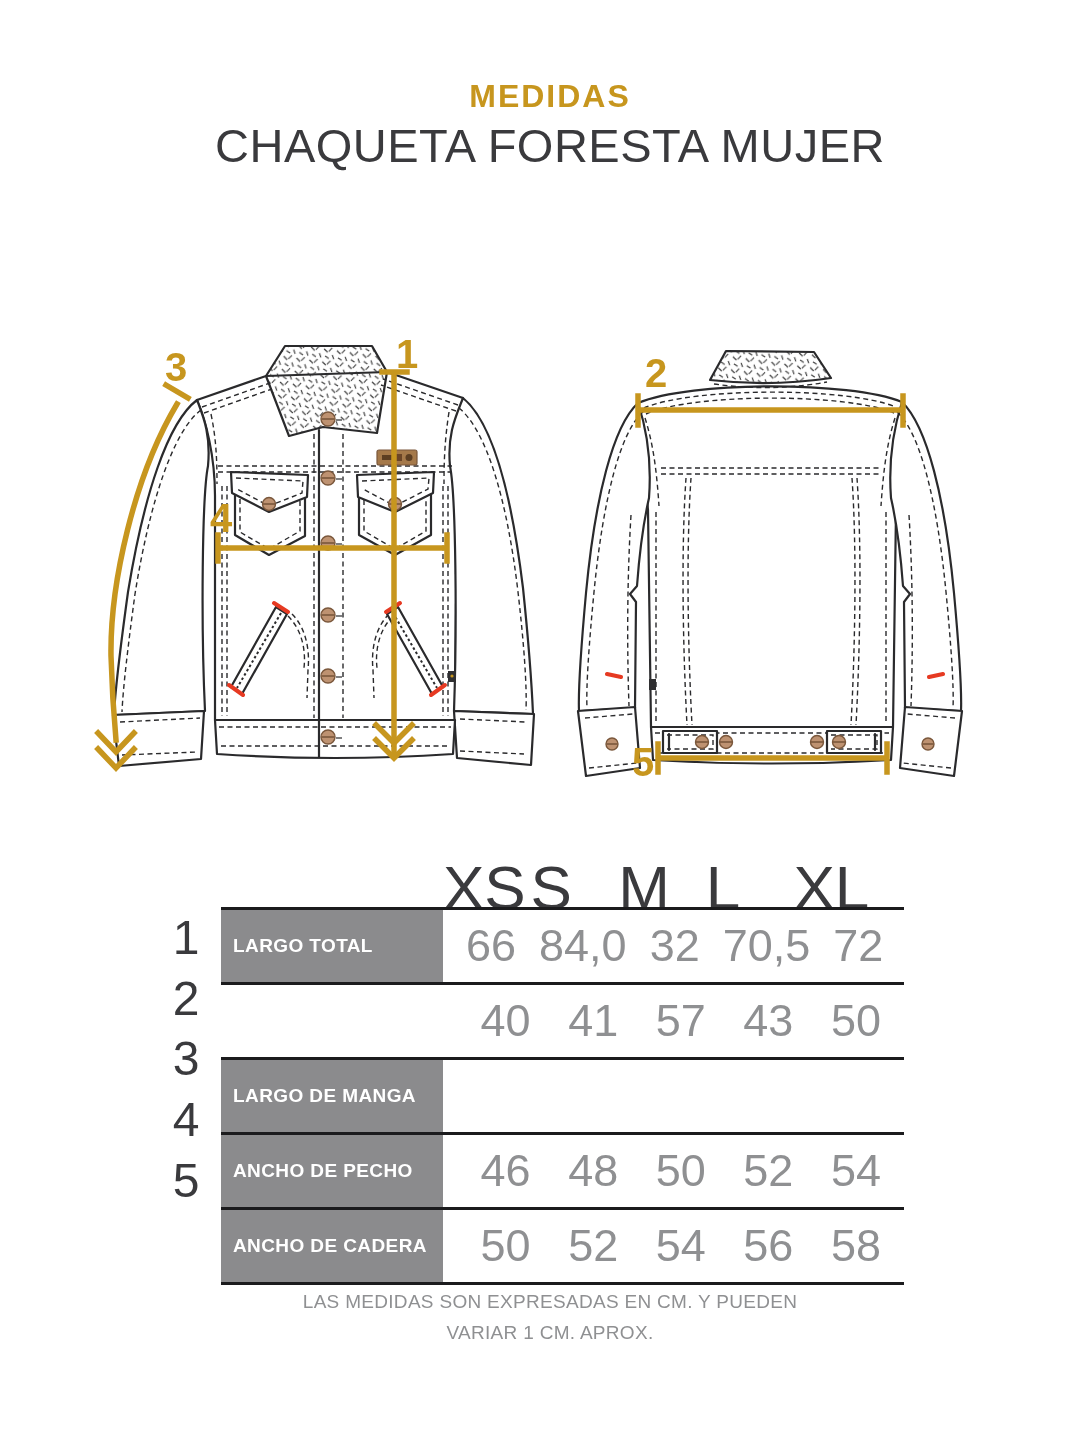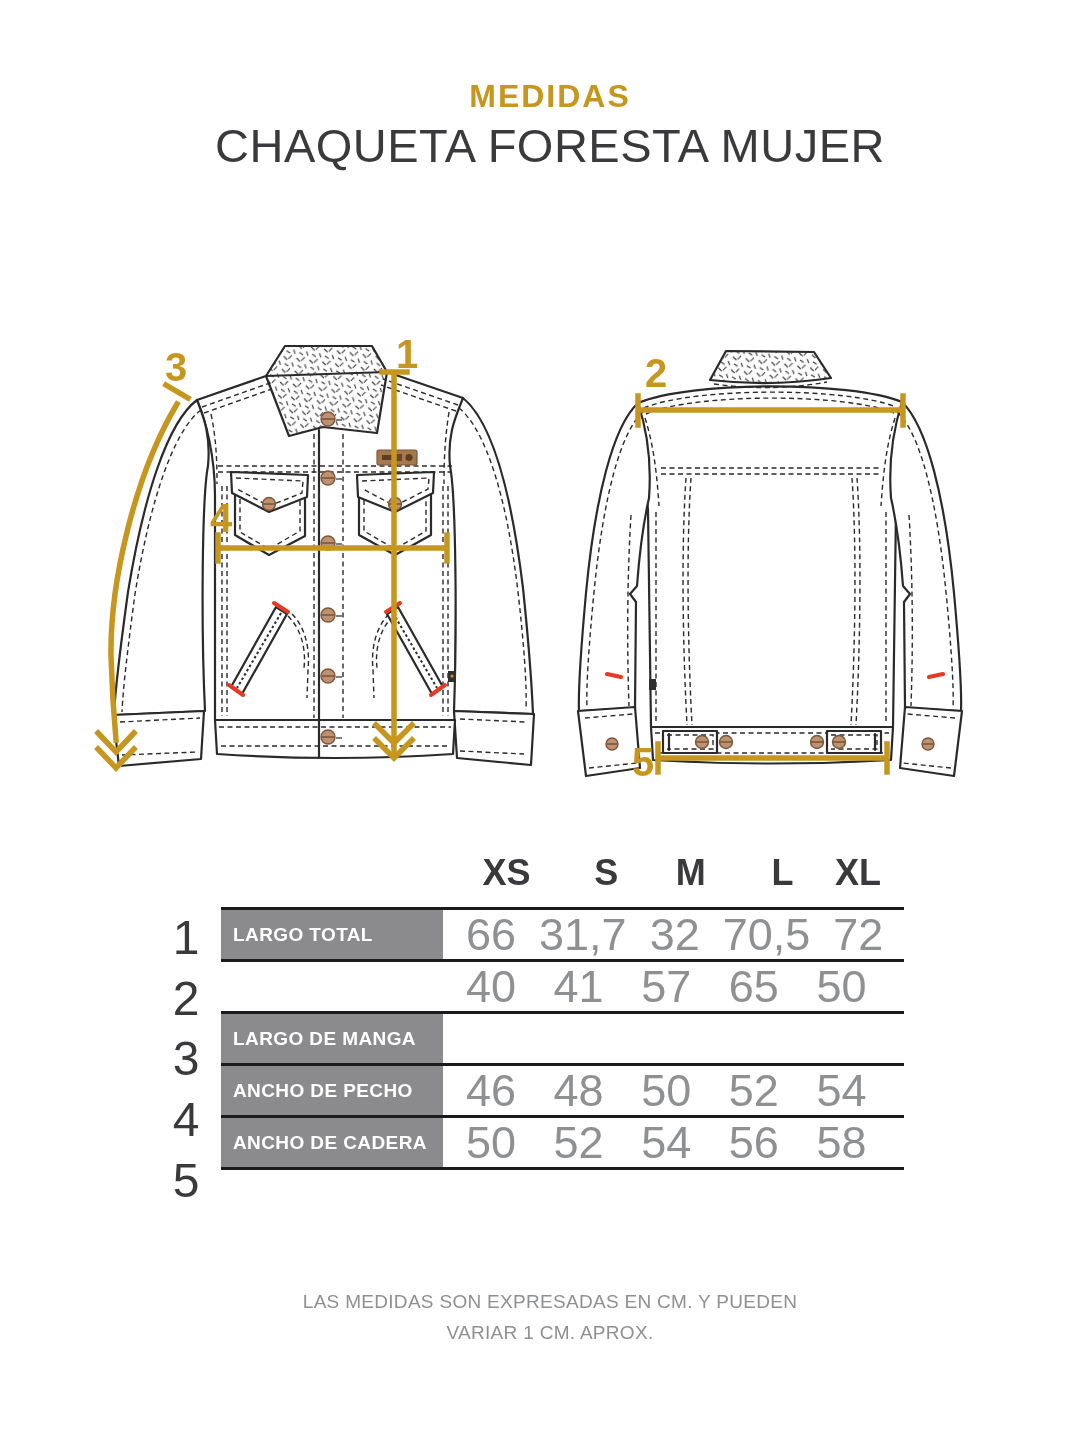--- a/index.html
+++ b/index.html
@@ -29,31 +29,31 @@
   .btn{fill:var(--button);stroke:var(--button_edge);stroke-width:1.4;}
   .slot{stroke:var(--button_edge);stroke-width:1.6;fill:none;}
   .tail{stroke:var(--ink);stroke-width:1.2;fill:none;}
   .red{stroke:var(--red);stroke-width:4;fill:none;stroke-linecap:round;}
 
   .front-svg{position:absolute;left:90px;top:326px;}
   .back-svg{position:absolute;left:565px;top:330px;}
 
   
   .size-head{position:absolute;left:443px;top:852px;width:438px;height:52px;display:flex;}
-  .size-head span{flex:1;text-align:right;font-size:36px;font-weight:700;color:var(--dark);}
+  .size-head span{flex:1;text-align:left;font-size:62px;font-weight:400;color:var(--dark);}
   .row-nums{position:absolute;left:160px;top:907px;width:52px;}
   .row-nums div{height:60.8px;display:flex;align-items:center;justify-content:center;
     font-size:48px;color:var(--dark);}
   .size-table{position:absolute;left:221px;top:907px;width:683px;border-bottom:3px solid var(--line_black);}
-  .t-row{position:relative;height:52px;border-top:3px solid var(--line_black);}
+  .t-row{position:relative;height:75px;border-top:3px solid var(--line_black);}
   .t-label{position:absolute;left:0;top:0;bottom:0;width:222px;background:var(--table_gray);
     color:#fff;font-size:19px;font-weight:700;letter-spacing:.4px;display:flex;
     align-items:center;padding-left:12px;}
   .t-vals{position:absolute;left:222px;top:0;bottom:0;width:438px;display:flex;align-items:center;}
-  .t-vals span{flex:1;text-align:left;font-size:45px;color:var(--value_gray);margin-left:23px;}
+  .t-vals span{flex:1;text-align:right;font-size:45px;color:var(--value_gray);margin-left:23px;}
 
   .footer{position:absolute;left:10px;top:1286px;width:1080px;text-align:center;
     font-size:19px;line-height:31px;letter-spacing:.3px;color:var(--value_gray);}
 </style>
 </head>
 <body>
 
 <div class="sheet">
 
   <div class="eyebrow">MEDIDAS</div>
@@ -258,32 +258,32 @@
     <div>3</div>
     <div>4</div>
     <div>5</div>
   </div>
 
   <div class="size-table">
     <div class="t-row">
       <div class="t-label">LARGO TOTAL</div>
       <div class="t-vals">
         <span>66</span>
-        <span>31,7</span>
+        <span>84,0</span>
         <span>32</span>
         <span>70,5</span>
         <span>72</span>
       </div>
     </div>
     <div class="t-row">
       <div class="t-vals">
         <span>40</span>
         <span>41</span>
         <span>57</span>
-        <span>65</span>
+        <span>43</span>
         <span>50</span>
       </div>
     </div>
     <div class="t-row">
       <div class="t-label">LARGO DE MANGA</div>
     </div>
     <div class="t-row">
       <div class="t-label">ANCHO DE PECHO</div>
       <div class="t-vals">
         <span>46</span>

